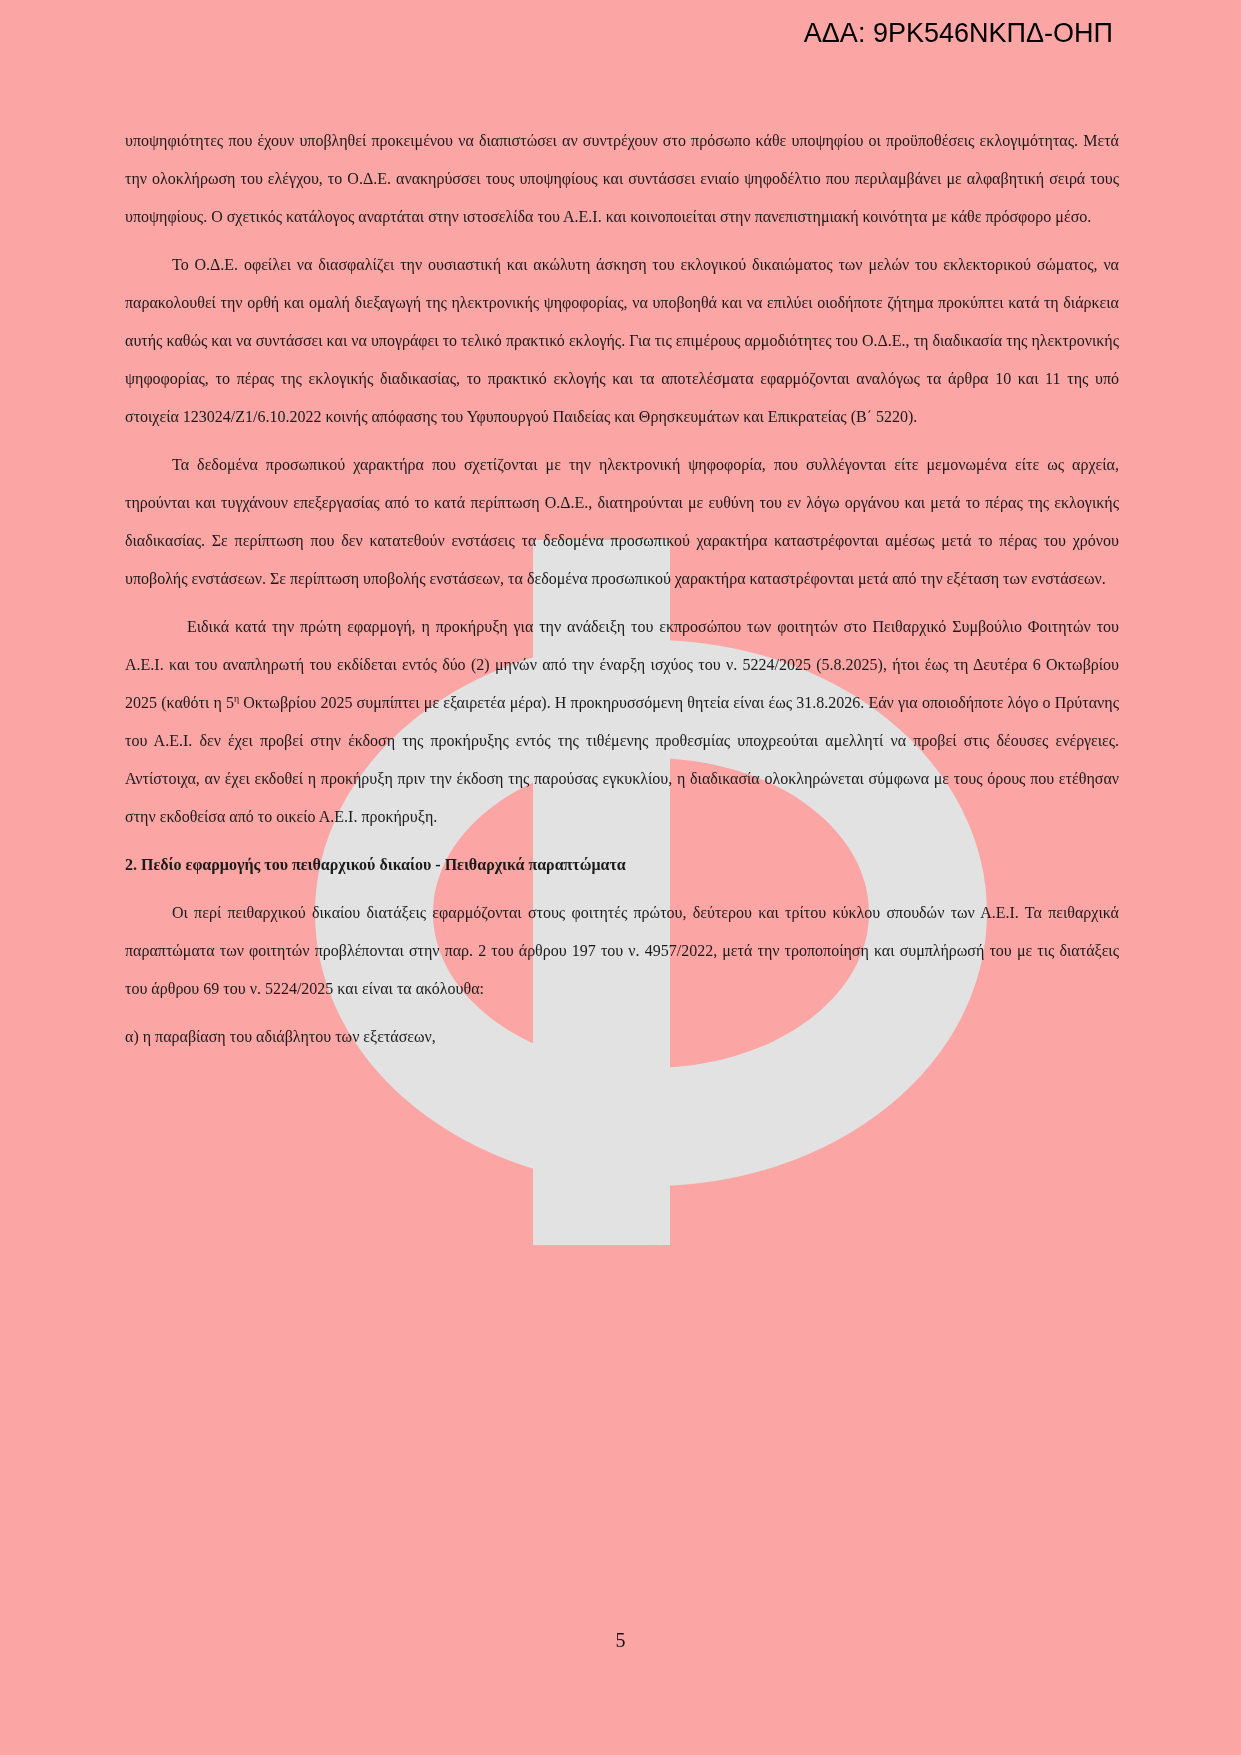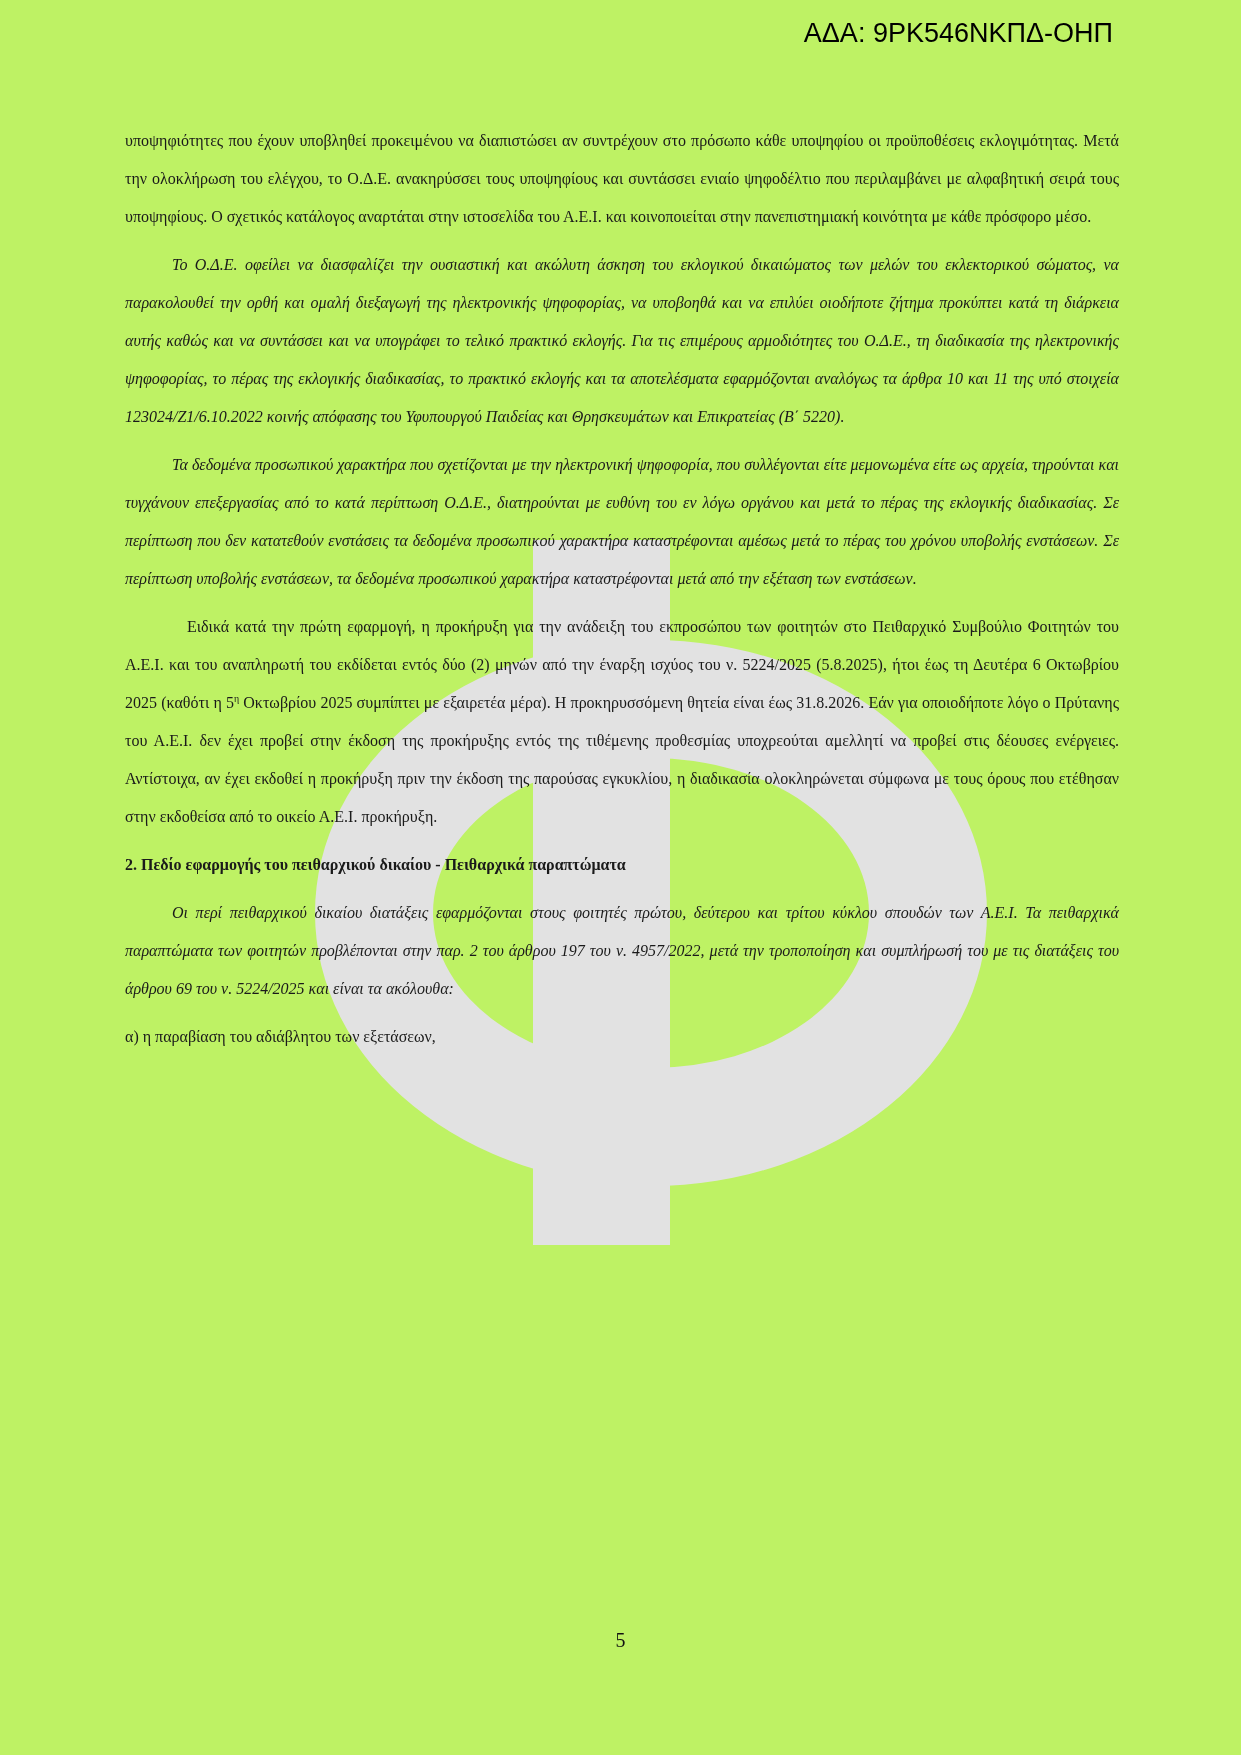--- a/index.html
+++ b/index.html
@@ -5,21 +5,21 @@
 <style>
   html, body {
     margin: 0;
     padding: 0;
     background: #ffffff;
   }
   .page {
     position: relative;
     width: 1241px;
     height: 1755px;
-    background: #bef264;
+    background: #fca5a5;
     overflow: hidden;
     font-family: "Liberation Serif", serif;
     color: #1a1a1a;
   }
   
   .ada-header {
     position: absolute;
     top: 18px;
     right: 128px;
     font-family: "Liberation Sans", sans-serif;
@@ -63,21 +63,21 @@
     top: 122px;
     z-index: 2;
   }
   .content p {
     margin: 0 0 10px 0;
     font-size: 16px;
     line-height: 38px;
     text-align: justify;
     text-justify: inter-word;
   }
-  .indent { text-indent: 47px; font-style: italic; }
+  .indent { text-indent: 47px; }
   .indent-lg { text-indent: 62px; }
   .heading {
     font-weight: bold;
     margin: 3px 0 10px 0 !important;
     text-align: right;
   }
   .sup {
     vertical-align: super;
     font-size: 0.62em;
     line-height: 0;

